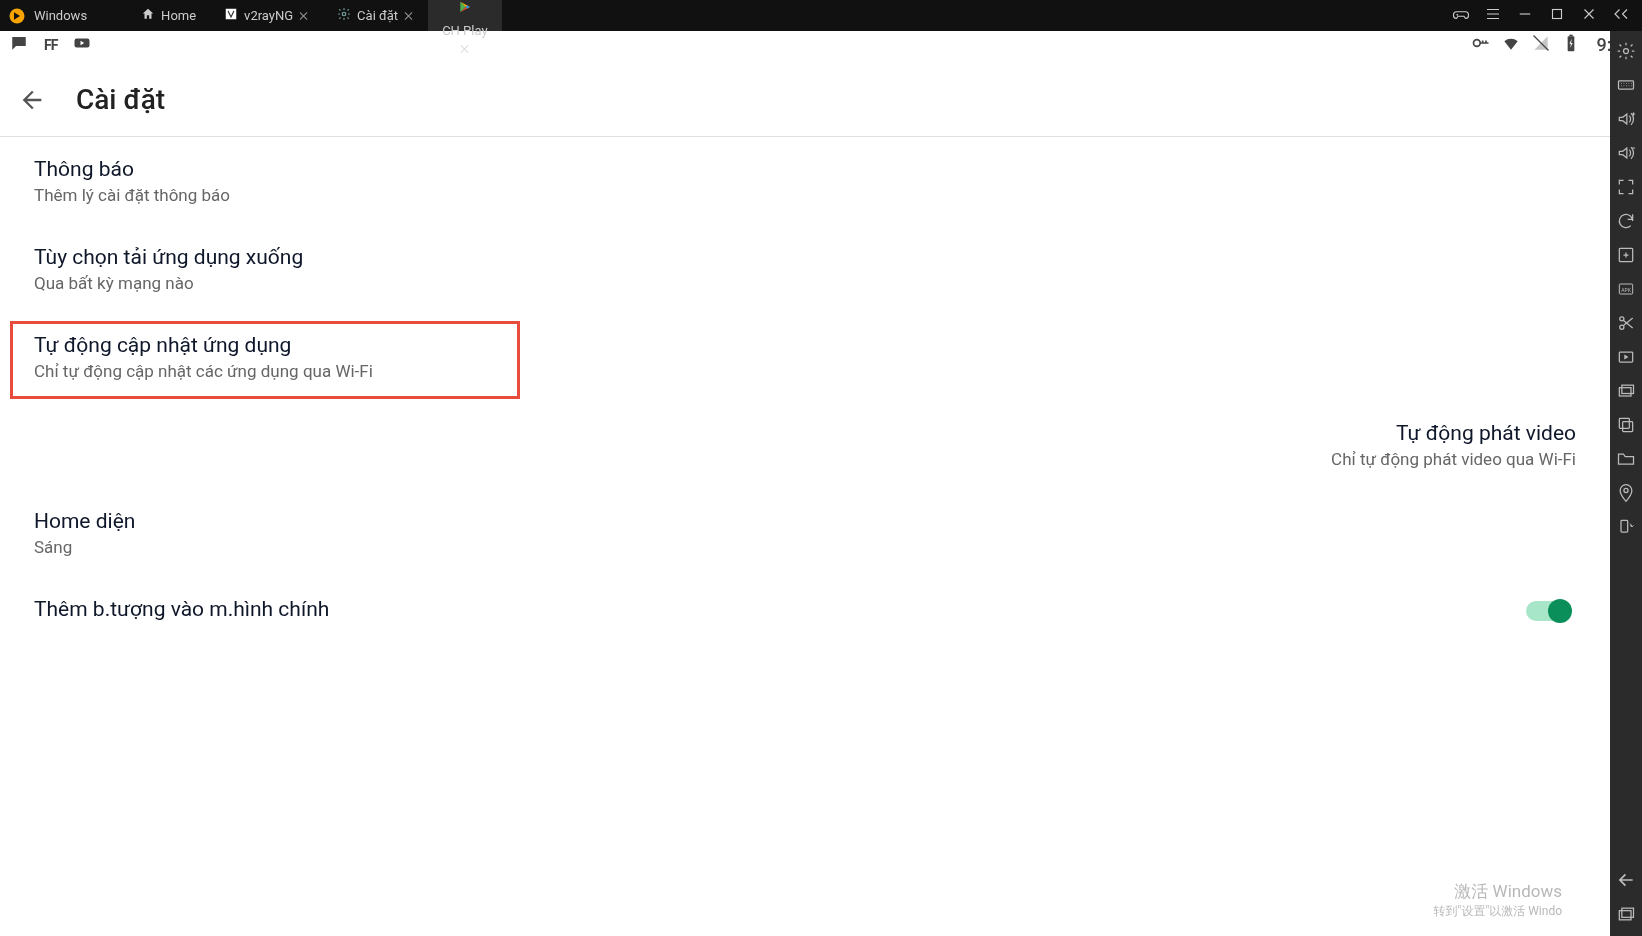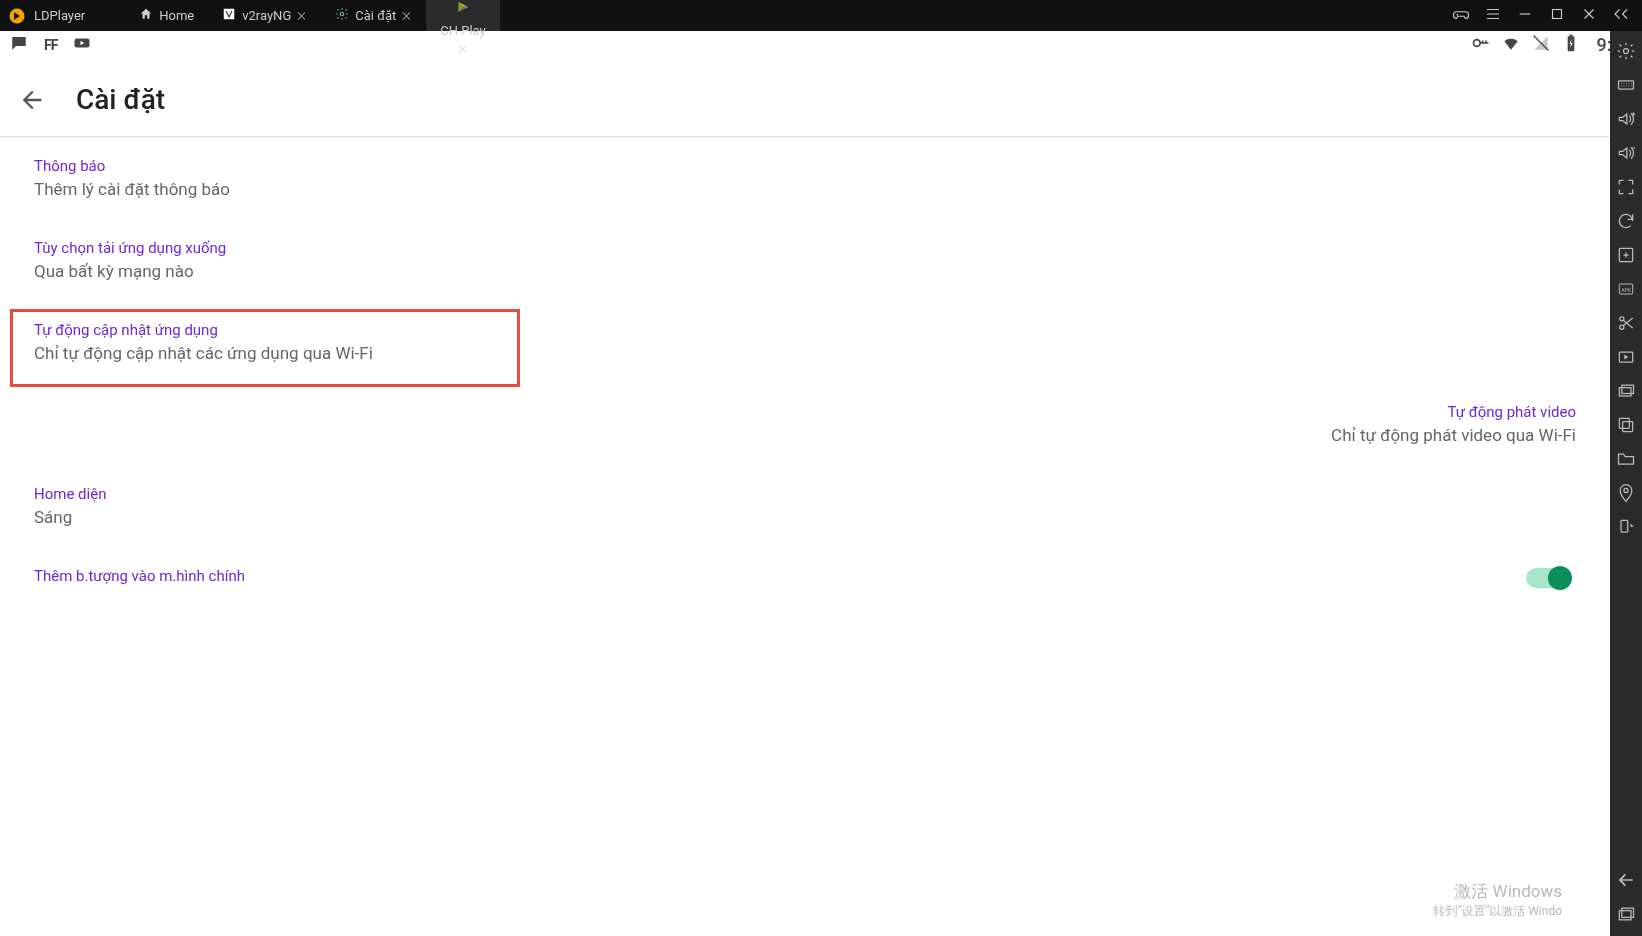--- a/index.html
+++ b/index.html
@@ -39,41 +39,41 @@
 
 .content { position: absolute; top: 59px; left: 0; right: 32px; bottom: 0; background: #fff; overflow: hidden; }
 .appbar { display:flex; align-items:center; padding: 24px 18px 20px; border-bottom: 1px solid #e0e0e0; }
 .back-arrow { width: 28px; height: 28px; margin-right: 30px; cursor:pointer; }
 .back-arrow svg { width:28px; height:28px; fill:#555; }
 .appbar h1 { font-size: 28px; font-weight: 500; color: #222; }
 
 .section-title { font-size: 18px; font-weight: 500; color: #666; padding: 28px 34px 12px; }
 
 .setting-item { padding: 20px 34px; cursor: pointer; position: relative; }
-.setting-item .s-title { font-size: 15px; color: #6d28d9; margin-bottom: 4px; }
+.setting-item .s-title { font-size: 21px; color: #0f172a; margin-bottom: 4px; }
 .setting-item .s-sub { font-size: 17px; color: #666; }
 .highlight-box { position:absolute; border:3px solid #e74c3c; left:10px; top:8px; width:510px; height:78px; pointer-events:none; }
 
 .toggle { position: absolute; right: 40px; top: 50%; transform: translateY(-50%); width: 44px; height: 20px; background: #a7e6c8; border-radius: 10px; }
 .toggle::after { content:""; position:absolute; right:-2px; top:-2px; width:24px; height:24px; background:#0a8f5a; border-radius:50%; }
 
 .watermark { position: absolute; right: 48px; bottom: 16px; color: #999; font-size: 17px; opacity: .7; pointer-events:none; text-align:right; }
 .watermark .wm2 { font-size: 12px; }
 </style>
 </head>
 <body>
 
 <div class="titlebar">
   <span class="logo">
     <svg viewBox="0 0 24 24">
         <circle cx="12" cy="12" r="10" fill="#f7a400"></circle>
         <path d="M8 7v10l8-5z" fill="#111"></path>
       </svg>
   </span>
-  <span class="app-name">LDPlayer</span>
+  <span class="app-name">Windows</span>
   <div class="tabs" id="tab-strip">
       <div class="tab">
         <span><svg width="14" height="14" viewBox="0 0 24 24" fill="#ccc">
             <path d="M12 3l9 8h-3v9h-4v-6h-4v6H6v-9H3z"></path>
           </svg></span>
         <span>Home</span>
       </div>
       <div class="tab">
         <span><svg width="14" height="14" viewBox="0 0 24 24">
             <rect x="3" y="3" width="18" height="18" fill="#fff"></rect>

